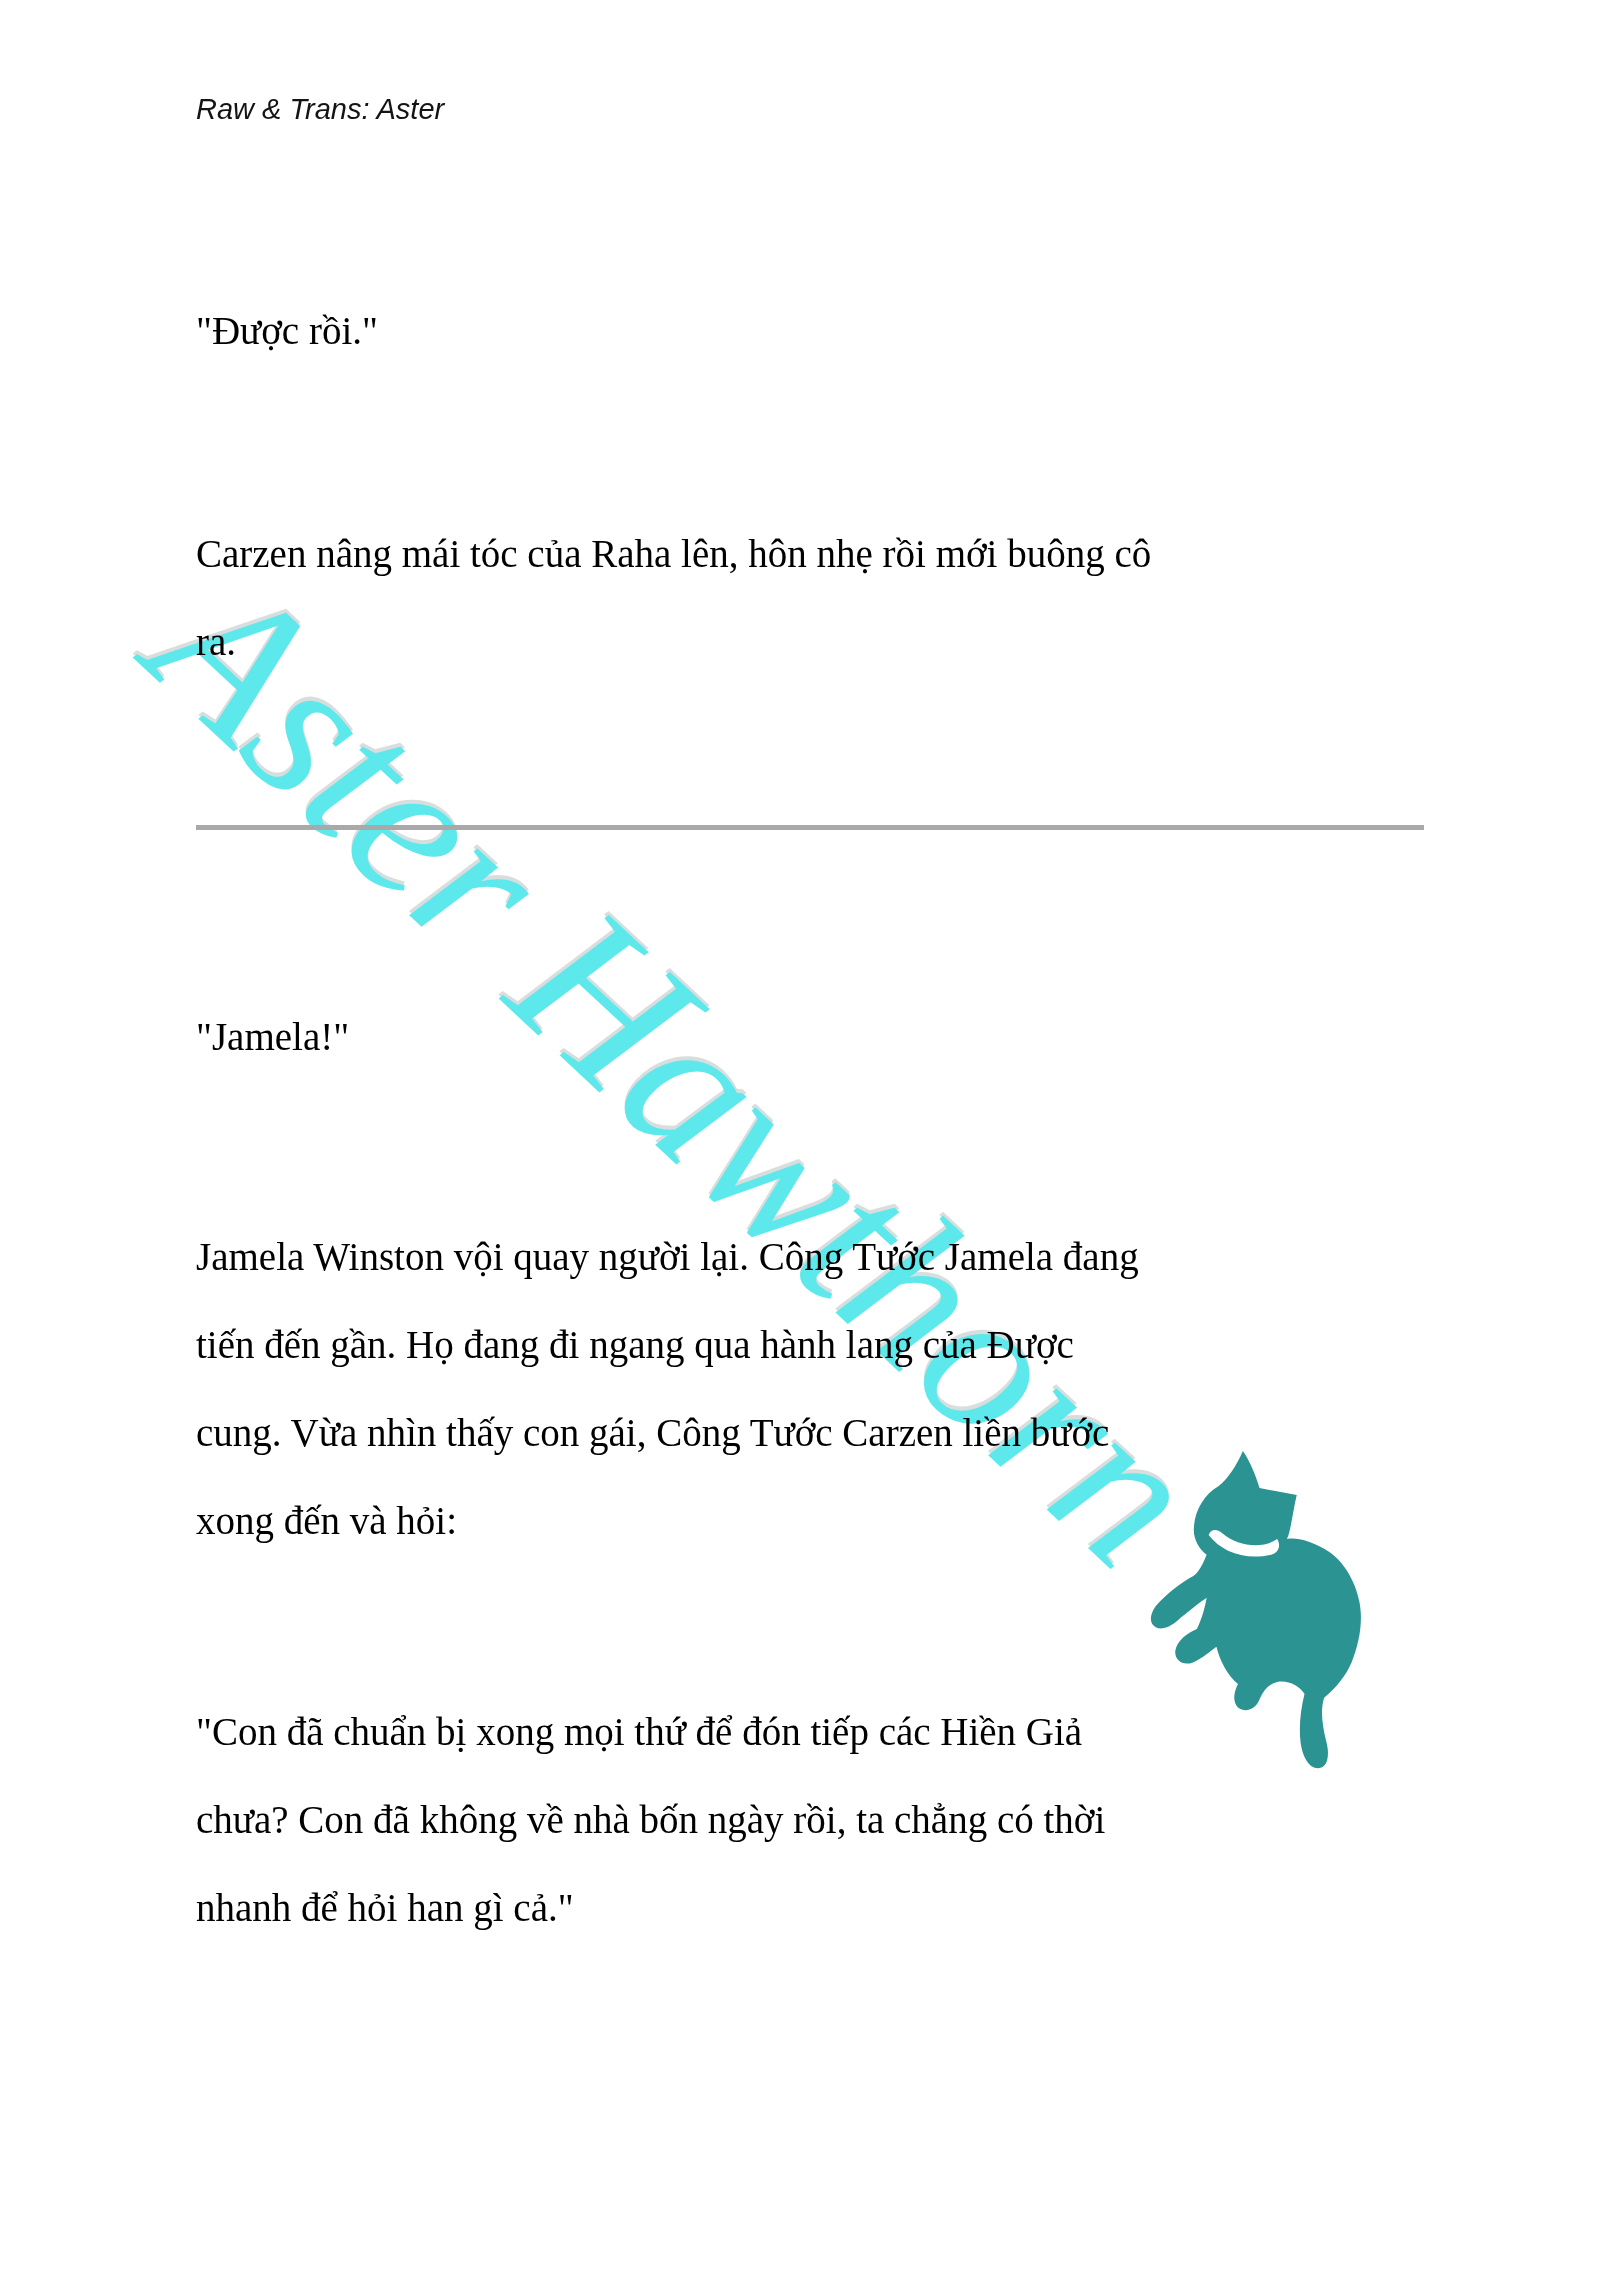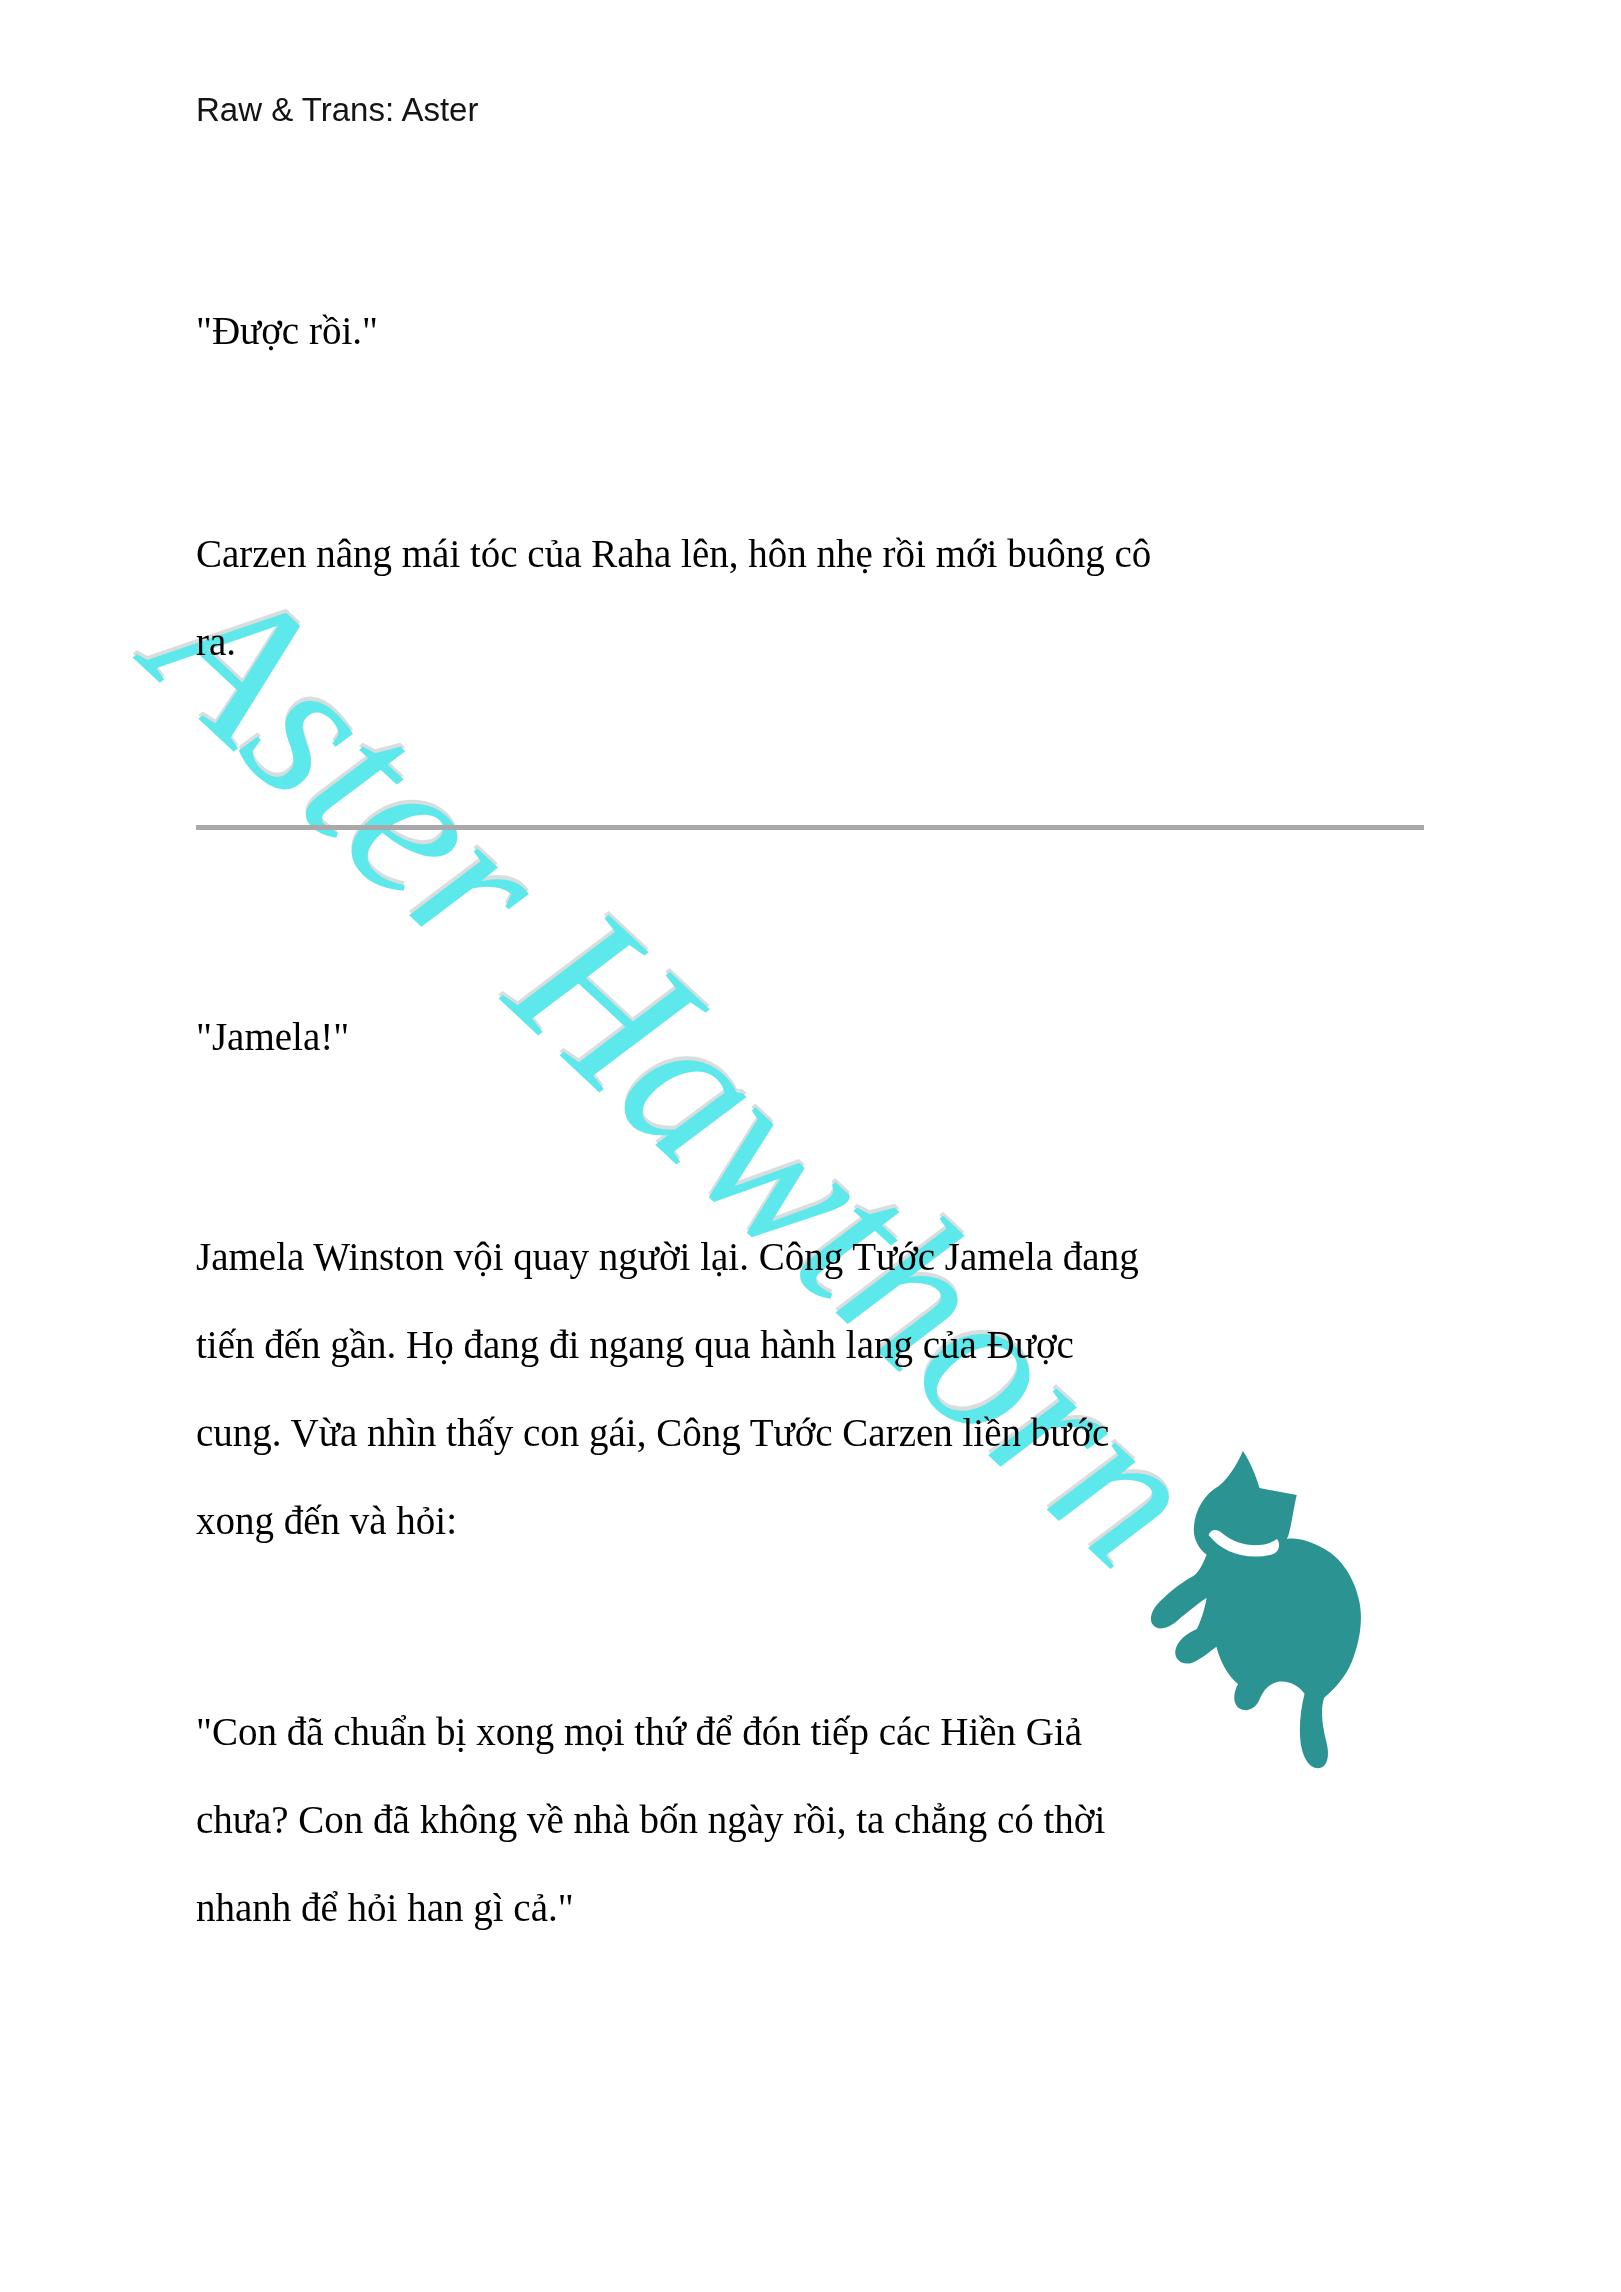--- a/index.html
+++ b/index.html
@@ -6,22 +6,22 @@
   .page {
     position:relative;
     width:1621px; height:2293px;
     background:#ffffff;
     overflow:hidden;
     font-family:"Liberation Serif","DejaVu Serif",serif;
   }
   .hdr {
     position:absolute; left:196px; top:90px;
     font-family:"Liberation Sans","DejaVu Sans",sans-serif;
-    font-size:33px; line-height:39px; color:#141414;
-    white-space:nowrap; z-index:3;
+    font-size:29px; line-height:39px; color:#141414;
+    white-space:nowrap; z-index:3;font-style:italic;
   }
   .para {
     position:absolute; left:196px; color:#000;
     font-size:39px; z-index:3;
   }
   .para .line { line-height:88px; height:88px; white-space:nowrap; }
   .p1 { top:287px; }
   .p2 { top:510px; }
   .p3 { top:993px; }
   .p4 { top:1213px; }

